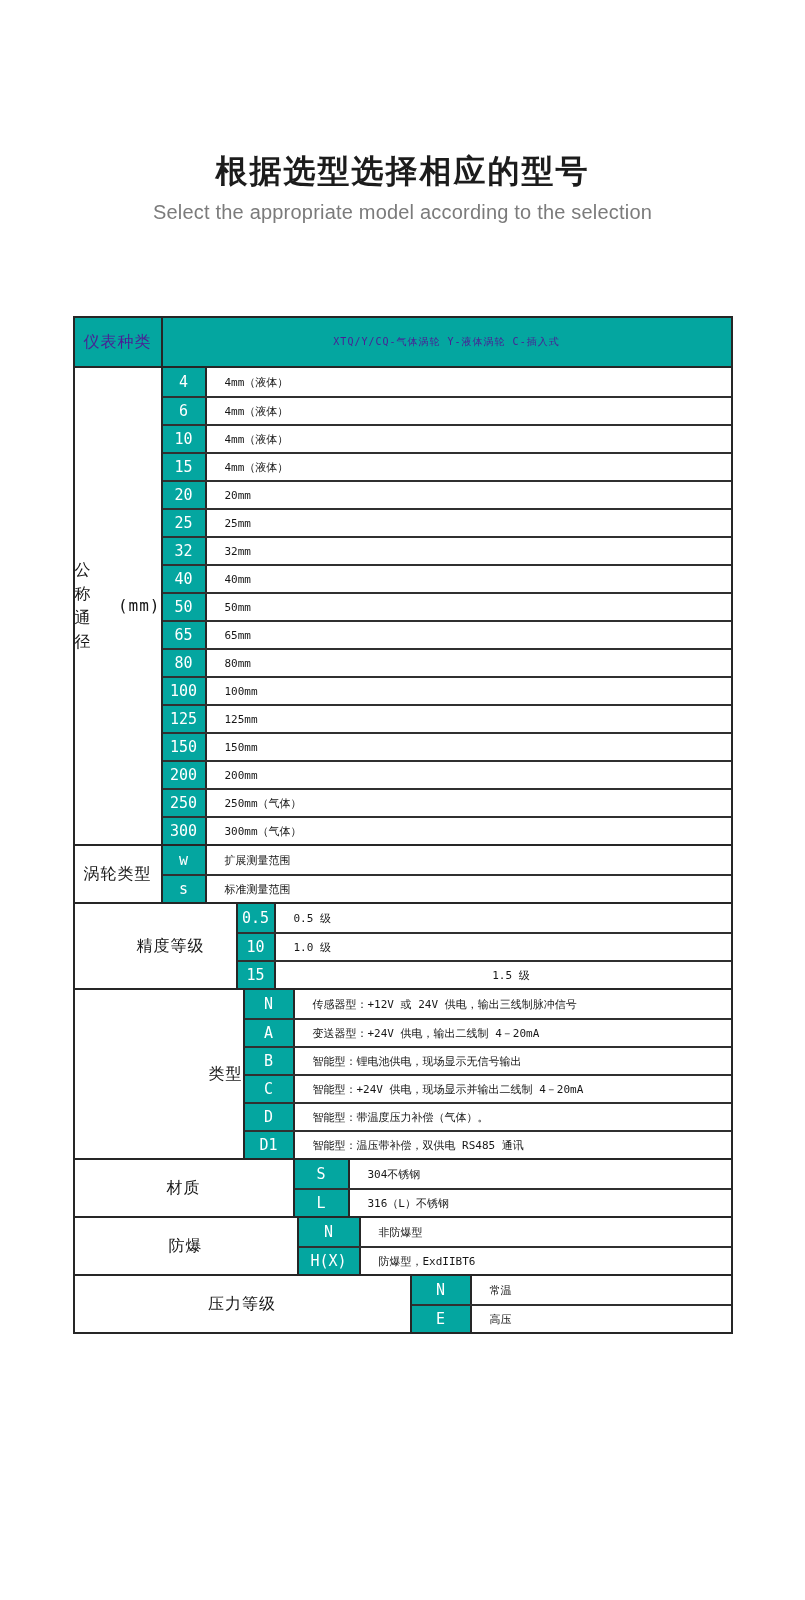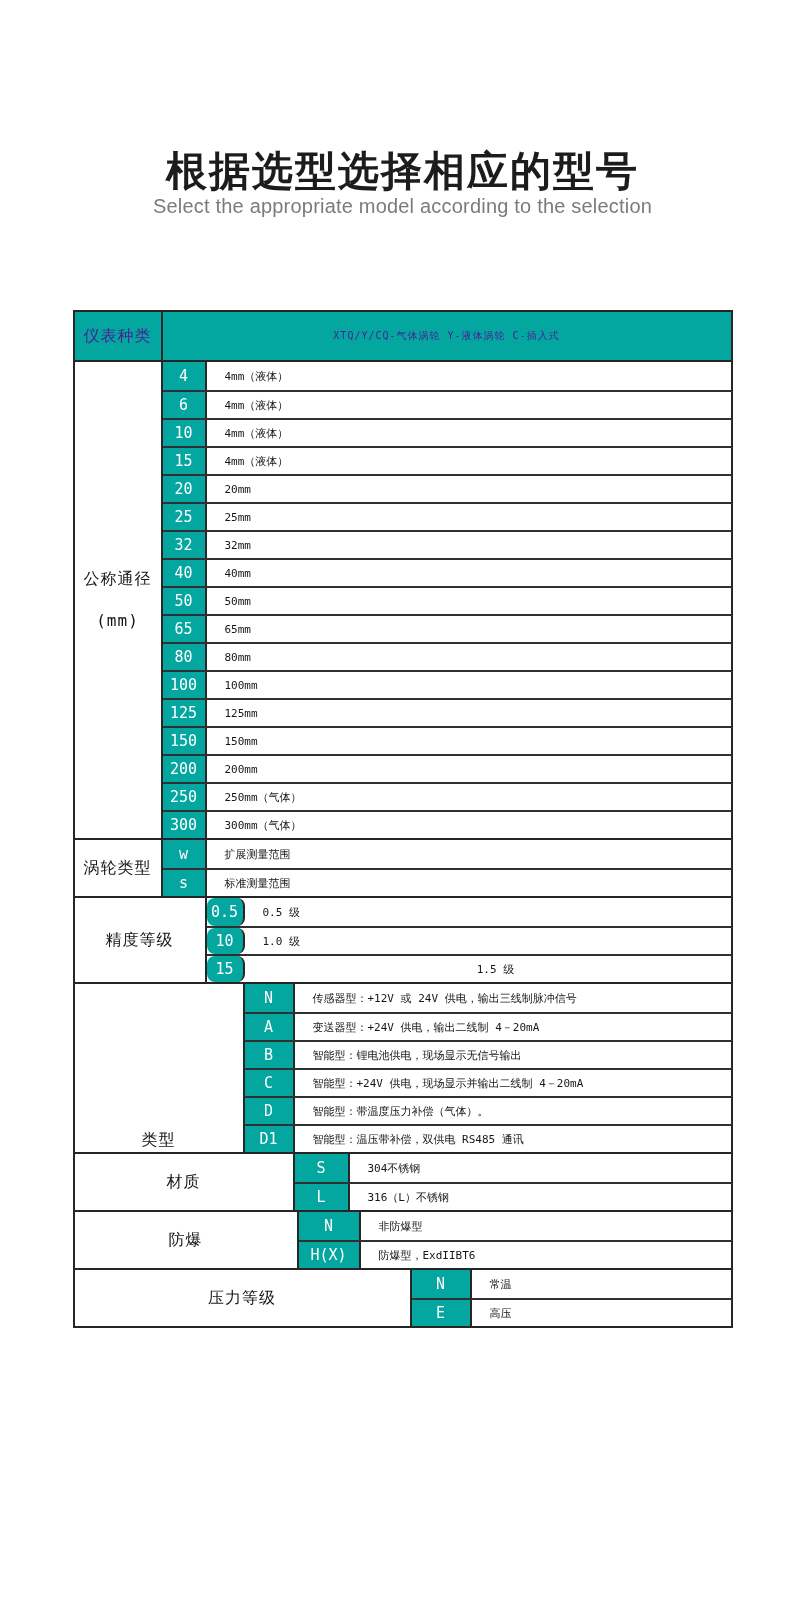--- a/index.html
+++ b/index.html
@@ -2,26 +2,26 @@
 <html style="--accent: #04a6a0; --border: #262626;"><head>
 <meta charset="utf-8">
 <style>
   * { box-sizing: border-box; margin: 0; padding: 0; }
   html, body { background: #ffffff; }
   body { width: 805px; font-family: "Liberation Sans", sans-serif; color: #111; }
   .page { position: relative; width: 805px; height: 1600px; overflow: hidden; background: #fff; }
 
   .hero { padding-top: 148px; text-align: center; }
   .hero h1 {
-    font-size: 41px; font-weight: 700; color: #1c1c1c;
+    font-size: 32px; font-weight: 700; color: #1c1c1c;
     letter-spacing: 2px; line-height: 46px;
     font-family: "Liberation Sans", sans-serif;
   }
   .hero .sub {
-    margin-top: 1px; font-size: 20px; color: #7b7b7b; letter-spacing: 0.2px;
+    margin-top: 7px; font-size: 20px; color: #7b7b7b; letter-spacing: 0.2px;
     font-family: "Liberation Sans", sans-serif;
   }
 
   .tbl {
     width: 660px; margin: 92px auto 0;
     border: 2px solid var(--border, #262626);
     background: #fff;
   }
 
   
@@ -33,21 +33,21 @@
   }
   .hdr-value {
     flex: 1; display: flex; align-items: center; justify-content: center;
     font-size: 10px; letter-spacing: 1px;
     font-family: "DejaVu Sans Mono", monospace;
   }
 
   
   .sec { display: flex; border-top: 2px solid var(--border, #262626); }
   .sec-label {
-    display: flex; flex-direction: column; align-items: center; justify-content: center;
+    display: flex; flex-direction: row; align-items: center; justify-content: center;
     font-size: 16px; line-height: 1.5; color: #161616; letter-spacing: 1px;
     border-right: 2px solid var(--border, #262626);
     font-family: "DejaVu Sans Mono", monospace;
     gap: 18px;
   }
   .rows { flex: 1; display: flex; flex-direction: column; }
   .row { display: flex; height: 28px; background: #fff; }
   .row + .row { border-top: 2px solid #303030; }
   .code {
     background: var(--accent, #04a6a0); color: #fff;
@@ -59,21 +59,21 @@
     flex: 1; display: flex; align-items: center; padding-left: 18px;
     font-size: 11px; color: #161616;
     font-family: "DejaVu Sans Mono", monospace;
     white-space: nowrap; overflow: hidden;
   }
   .desc.center { justify-content: center; padding-left: 16px; }
 
   
   .s0 .sec-label, .s1 .sec-label { width: 88px; }
   .s0 .code, .s1 .code { width: 44px; }
-  .s2 .sec-label { width: 132px; } .s2 .code { width: 38px; border-radius: 8px; }
+  .s2 .sec-label { width: 132px; margin-left: 31px; } .s2 .code { width: 38px; }
   .s3 .sec-label { width: 170px; justify-content: flex-end; } .s3 .code { width: 50px; }
   .s4 .sec-label { width: 220px; } .s4 .code { width: 55px; }
   .s5 .sec-label { width: 224px; } .s5 .code { width: 62px; }
   .s6 .sec-label { width: 337px; } .s6 .code { width: 60px; }
 </style>
 </head>
 <body>
 
 <div class="page">
 

